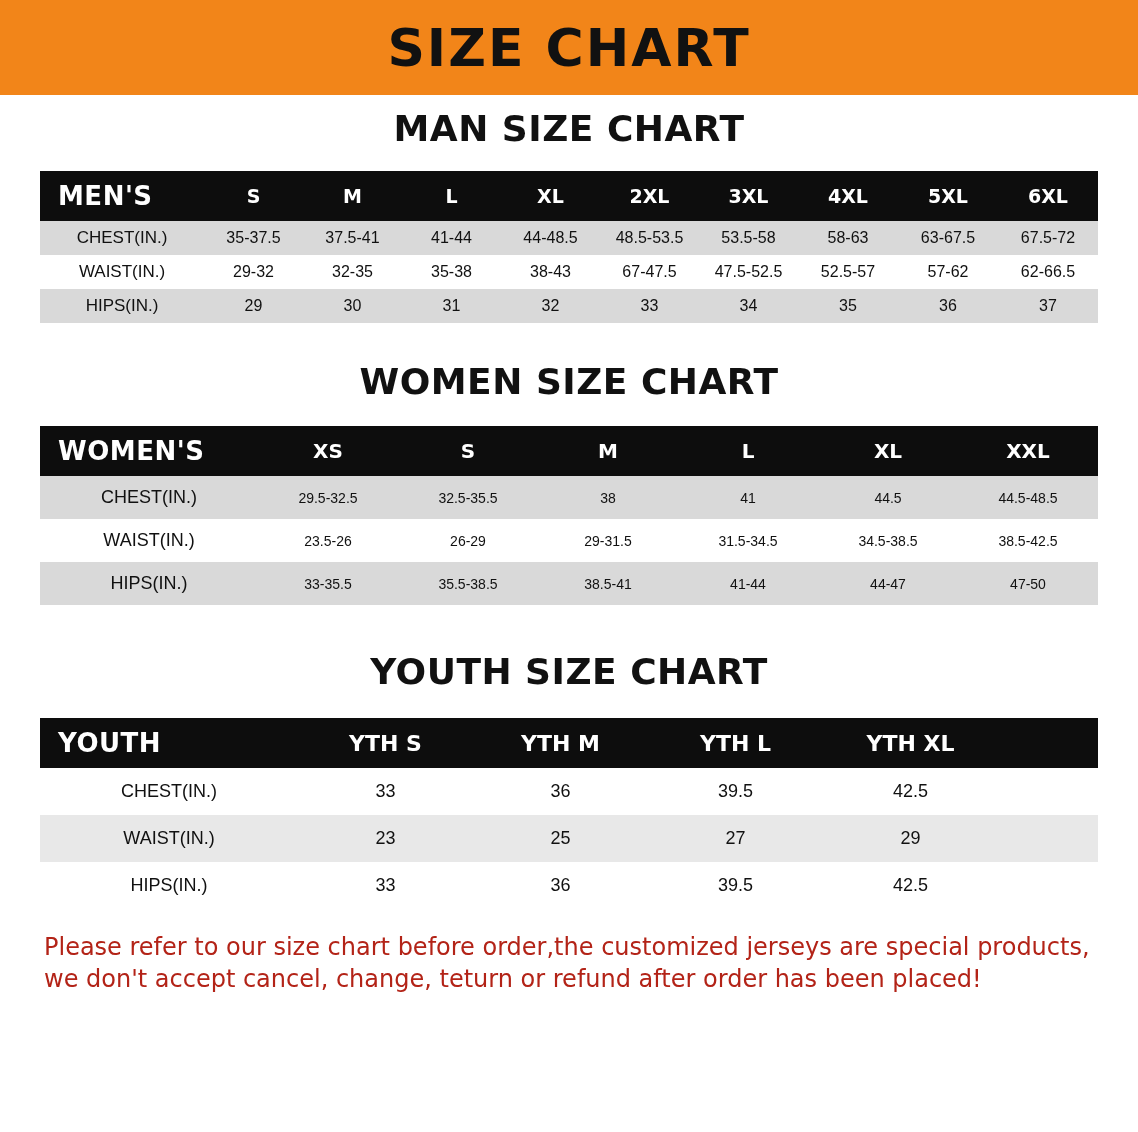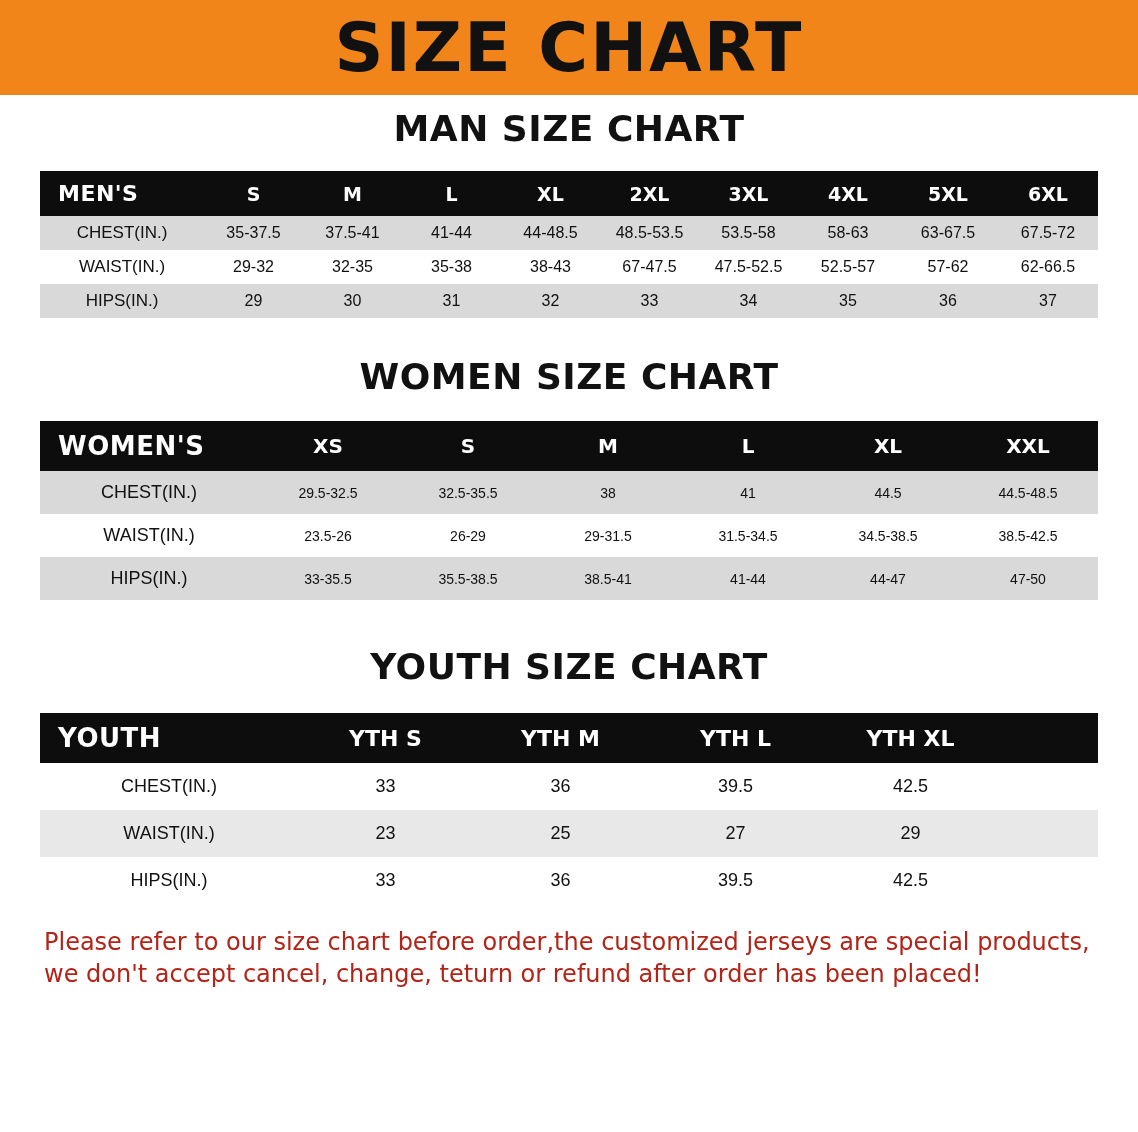--- a/index.html
+++ b/index.html
@@ -20,21 +20,21 @@
   .banner {
     height: 95px;
     background: #f28519;
     display: flex;
     align-items: center;
     justify-content: center;
   }
   .banner-title {
     font-family: "DejaVu Sans", sans-serif;
     font-weight: bold;
-    font-size: 68px;
+    font-size: 52px;
     letter-spacing: 2px;
     color: #111111;
     line-height: 1;
   }
 
   
   .section-title {
     text-align: center;
     font-family: "DejaVu Sans", sans-serif;
     font-weight: bold;
@@ -73,21 +73,21 @@
     color: #111111;
     padding: 7px 2px;
     white-space: nowrap;
   }
   tbody td.rowlabel {
     text-align: center;
   }
 
   
   #men-table thead th { font-size: 19px; }
-  #men-table thead th.rowlabel { font-size: 22px; letter-spacing: 0.5px; }
+  #men-table thead th.rowlabel { font-size: 26px; letter-spacing: 0.5px; }
   #men-table tbody td { font-size: 16px; }
   #men-table tbody td.rowlabel { font-size: 17px; }
   #men-table tbody tr.shade td { background: #d9d9d9; }
   #men-table tbody tr.plain td { background: #ffffff; }
 
   
   #women-table thead th { font-size: 20px; }
   #women-table thead th.rowlabel { font-size: 26px; letter-spacing: 0.5px; }
   #women-table tbody td { font-size: 14px; }
   #women-table tbody td.rowlabel { font-size: 18px; }

